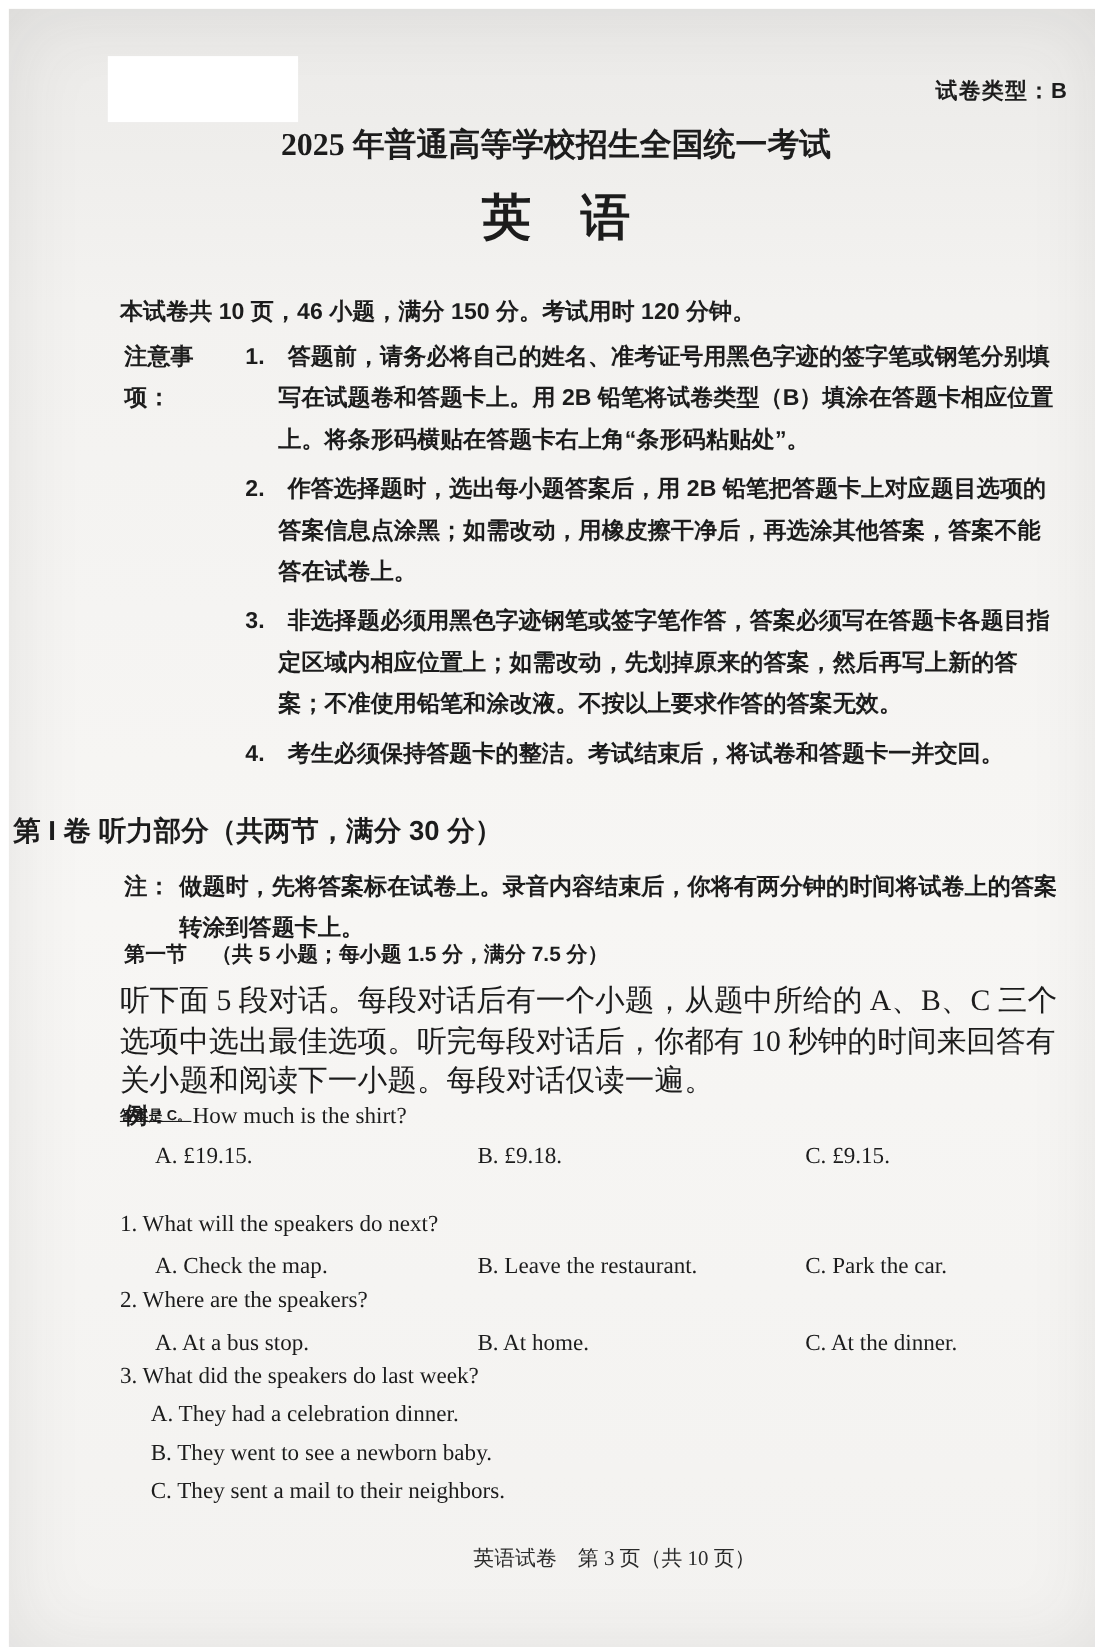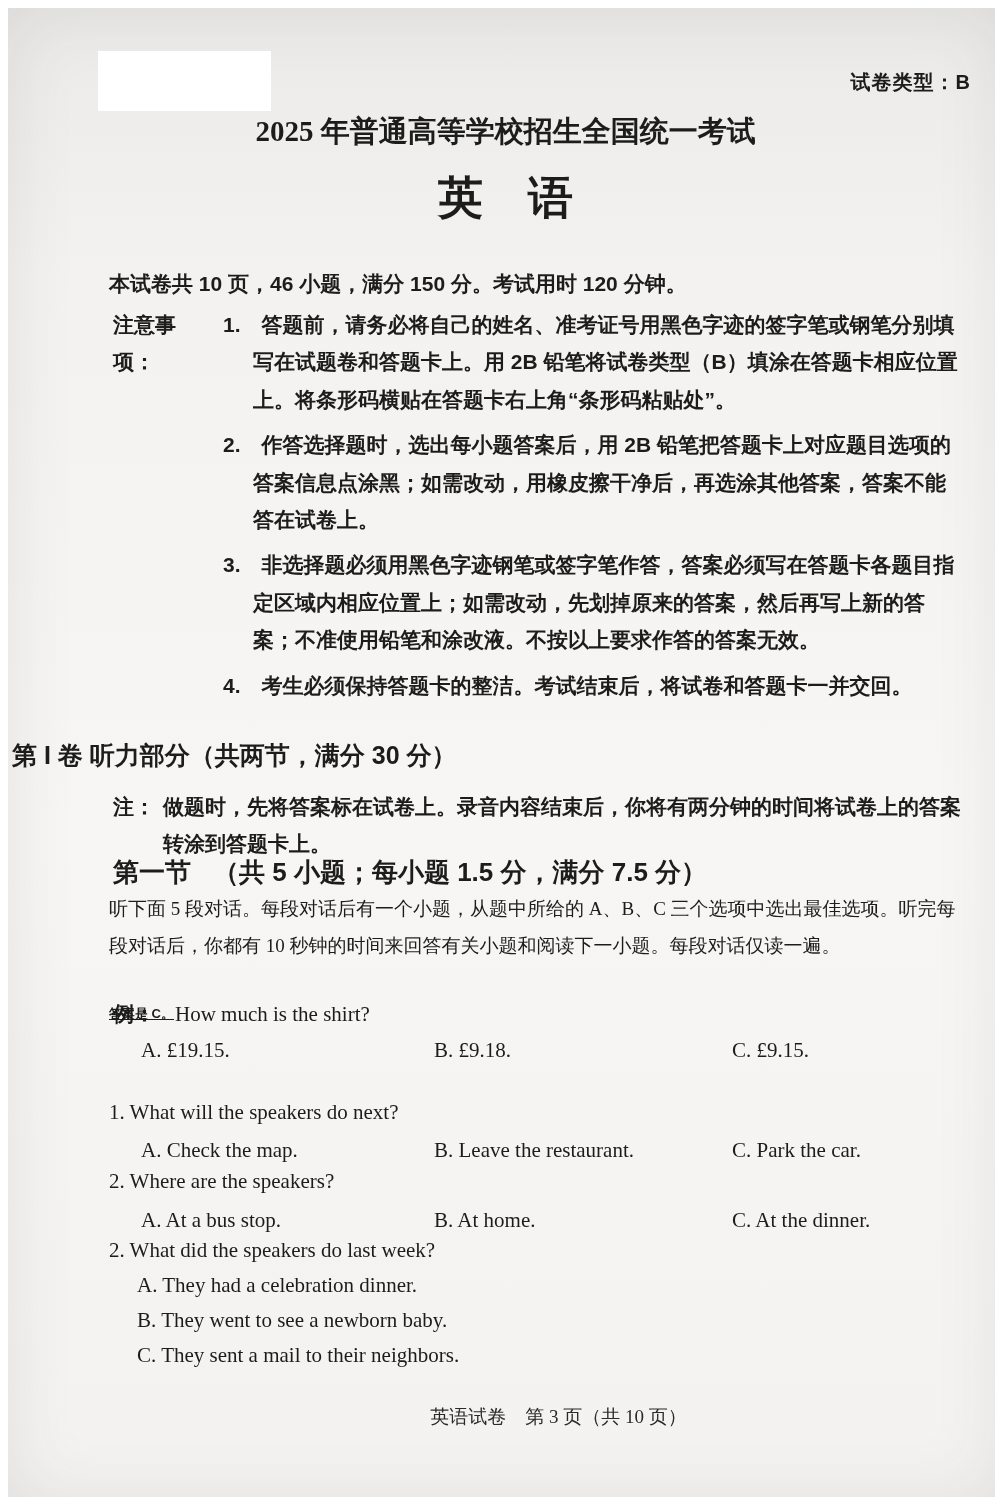--- a/index.html
+++ b/index.html
@@ -65,27 +65,27 @@
 
   .listening-note {
     left: 97px; top: 772px; width: 872px;
     font-size: 21px; line-height: 37px;
   }
   .note-label { float: left; width: 50px; }
   .note-text { display: block; margin-left: 50px; }
 
   .sec1-heading {
     left: 97px; top: 843px; width: 868px;
-    font-size: 26px;
+    font-size: 19px;
   }
   .sec1-heading .detail { margin-left: 14px; }
 
   .sec1-instructions {
     left: 97px; top: 879px; width: 868px;
-    font-size: 19px; line-height: 36.6px;
+    font-size: 27px; line-height: 36.6px;
   }
 
   .example-line { left: 97px; top: 988px; width: 868px; font-size: 21px; }
   .ex-label { margin-right: 12px; }
 
   .opt-row {
     left: 125px; top: 0; width: 845px;
     display: flex; font-size: 21px; justify-content: flex-end;
   }
   .opt-row .a { width: 293px; }
@@ -178,20 +178,20 @@
     <span class="c">C. Park the car.</span>
   </div>
 
   <div class="abs q-line q2 serif">2. Where are the speakers?</div>
   <div class="abs opt-row row-q2 serif">
     <span class="a">A. At a bus stop.</span>
     <span class="b">B. At home.</span>
     <span class="c">C. At the dinner.</span>
   </div>
 
-  <div class="abs q-line q3 serif">2. What did the speakers do last week?</div>
+  <div class="abs q-line q3 serif">3. What did the speakers do last week?</div>
   <div class="abs q3-opt q3-a serif">A. They had a celebration dinner.</div>
   <div class="abs q3-opt q3-c serif">C. They sent a mail to their neighbors.</div>
   <div class="abs q3-opt q3-b serif">B. They went to see a newborn baby.</div>
 
   <div class="abs page-footer serif">英语试卷　第 3 页（共 10 页）</div>
 
 </div>
 
 </body></html>

